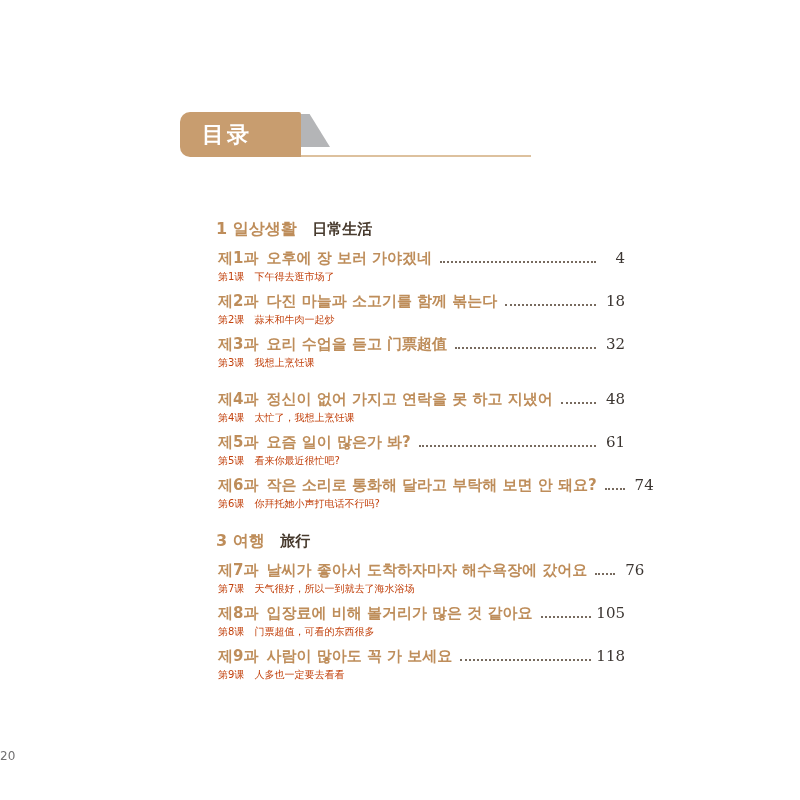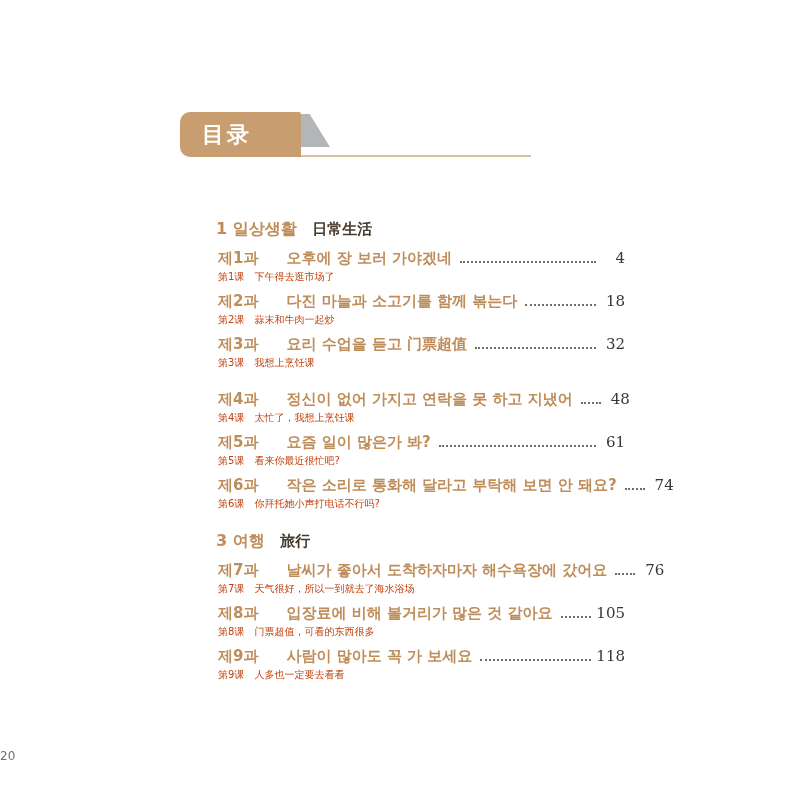--- a/index.html
+++ b/index.html
@@ -77,21 +77,21 @@
   .lesson { margin: 0 0 7px 0; padding-left: 18px; }
   .row-ko {
     display: flex;
     align-items: baseline;
     font-size: 15px;
     line-height: 19px;
     font-weight: bold;
     color: #be8d5a;
     white-space: nowrap;
   }
-  .no-ko { flex-shrink: 0; margin-right: 28px; }
+  .no-ko { flex-shrink: 0; margin-right: 8px; }
   .ti-ko { flex-shrink: 0; text-align: center; }
   .leader {
     flex: 1 1 auto;
     border-bottom: 2px dotted #776a5e;
     margin: 0 5px 3px 8px;
     min-width: 20px;
   }
   .pg {
     flex-shrink: 0;
     font-family: "DejaVu Serif", serif;

